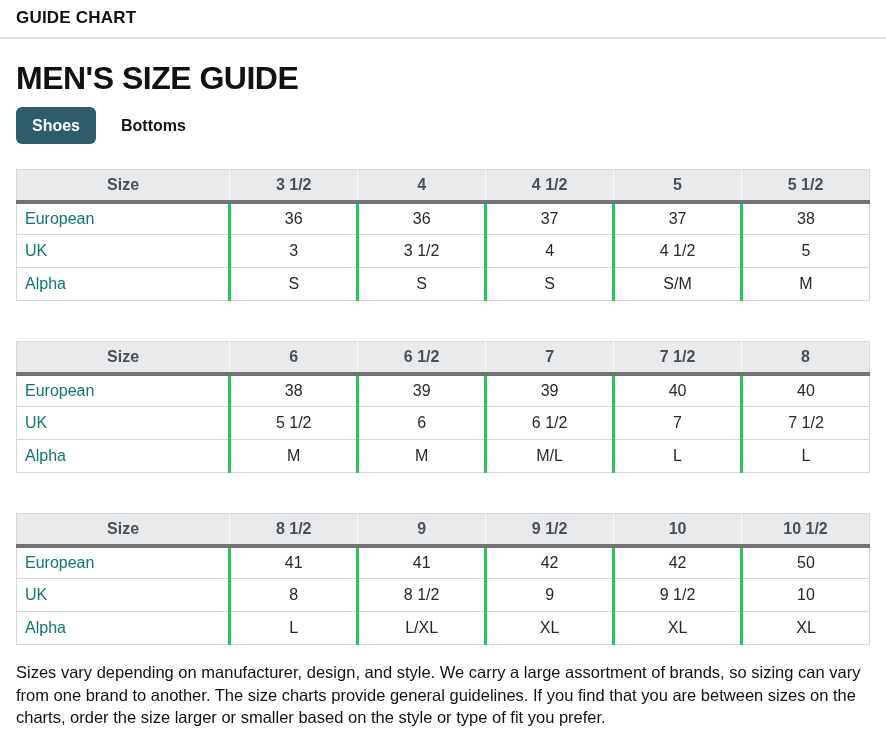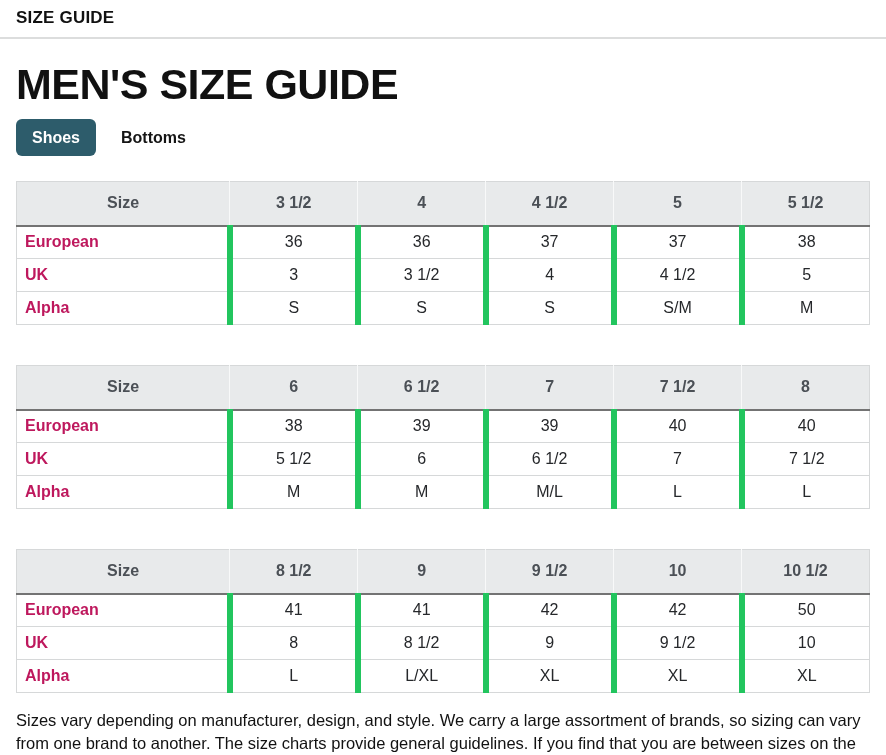--- a/index.html
+++ b/index.html
@@ -16,21 +16,21 @@
     border-bottom: 2px solid #dcdddd;
   }
   .top-bar-title {
     font-size: 17px;
     font-weight: 800;
     letter-spacing: 0.2px;
     color: #111;
   }
   .page-title {
     margin: 21px 16px 10px;
-    font-size: 43px;
+    font-size: 32px;
     font-weight: 800;
     letter-spacing: -0.5px;
     color: #111;
   }
   .tabs {
     display: flex;
     align-items: center;
     margin: 0 16px;
     gap: 4px;
   }
@@ -64,50 +64,50 @@
   table.size-table th, table.size-table td {
     height: 33px;
     font-size: 16px;
     text-align: center;
     vertical-align: middle;
   }
   table.size-table thead th {
     background: #e8eaeb;
     color: #4b5056;
     font-weight: 700;
-    height: 44px;
-    border-bottom: 2px solid #737373;
+    height: 32px;
+    border-bottom: 4px solid #737373;
   }
   table.size-table thead th + th { border-left: 1px solid #f8f9f9; }
   table.size-table thead th.size-col { width: 25%; }
   table.size-table tbody th.row-label {
     text-align: left;
     padding-left: 8px;
-    font-weight: 700;
-    color: #be185d;
+    font-weight: 400;
+    color: #0f766e;
   }
   table.size-table tbody tr { border-top: 1px solid #d6d8d9; }
   table.size-table tbody td {
-    border-left: 6px solid #22c55e;
+    border-left: 3px solid #22c55e;
     color: #26282b;
     font-weight: 400;
   }
   .footnote {
     margin: 16px 16px 16px;
     font-size: 16.5px;
     line-height: 22.5px;
     color: #121212;
     max-width: 856px;
   }
 </style>
 </head>
 <body>
 
 <header class="top-bar">
-  <div class="top-bar-title">SIZE GUIDE</div>
+  <div class="top-bar-title">GUIDE CHART</div>
 </header>
 
 <main>
   <h1 class="page-title">MEN'S SIZE GUIDE</h1>
 
   <nav class="tabs">
     <button class="tab active">Shoes</button>
     <button class="tab">Bottoms</button>
   </nav>
 

